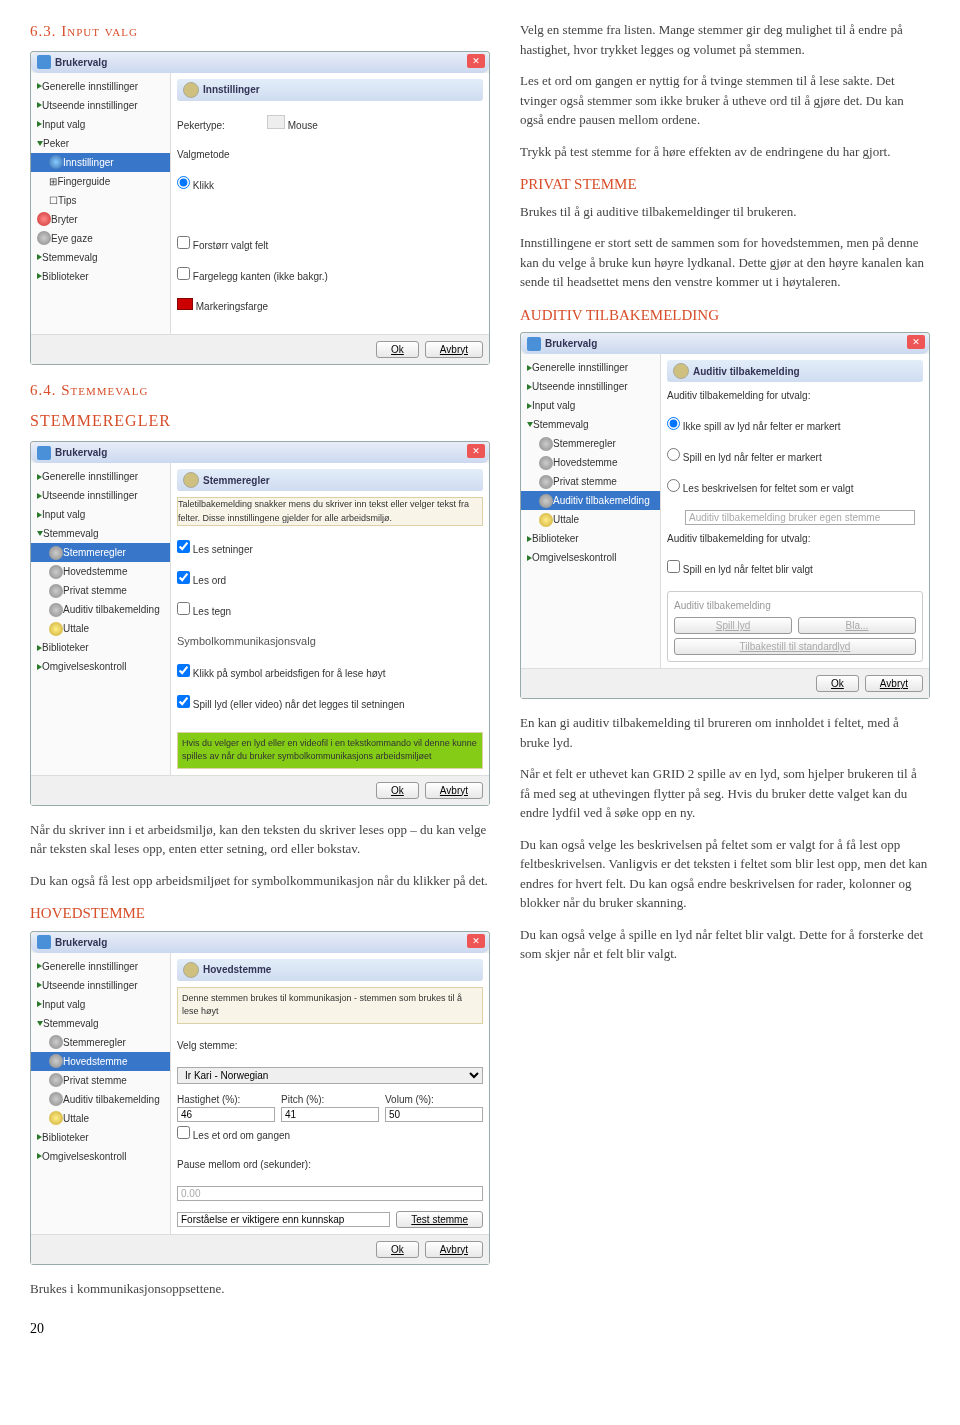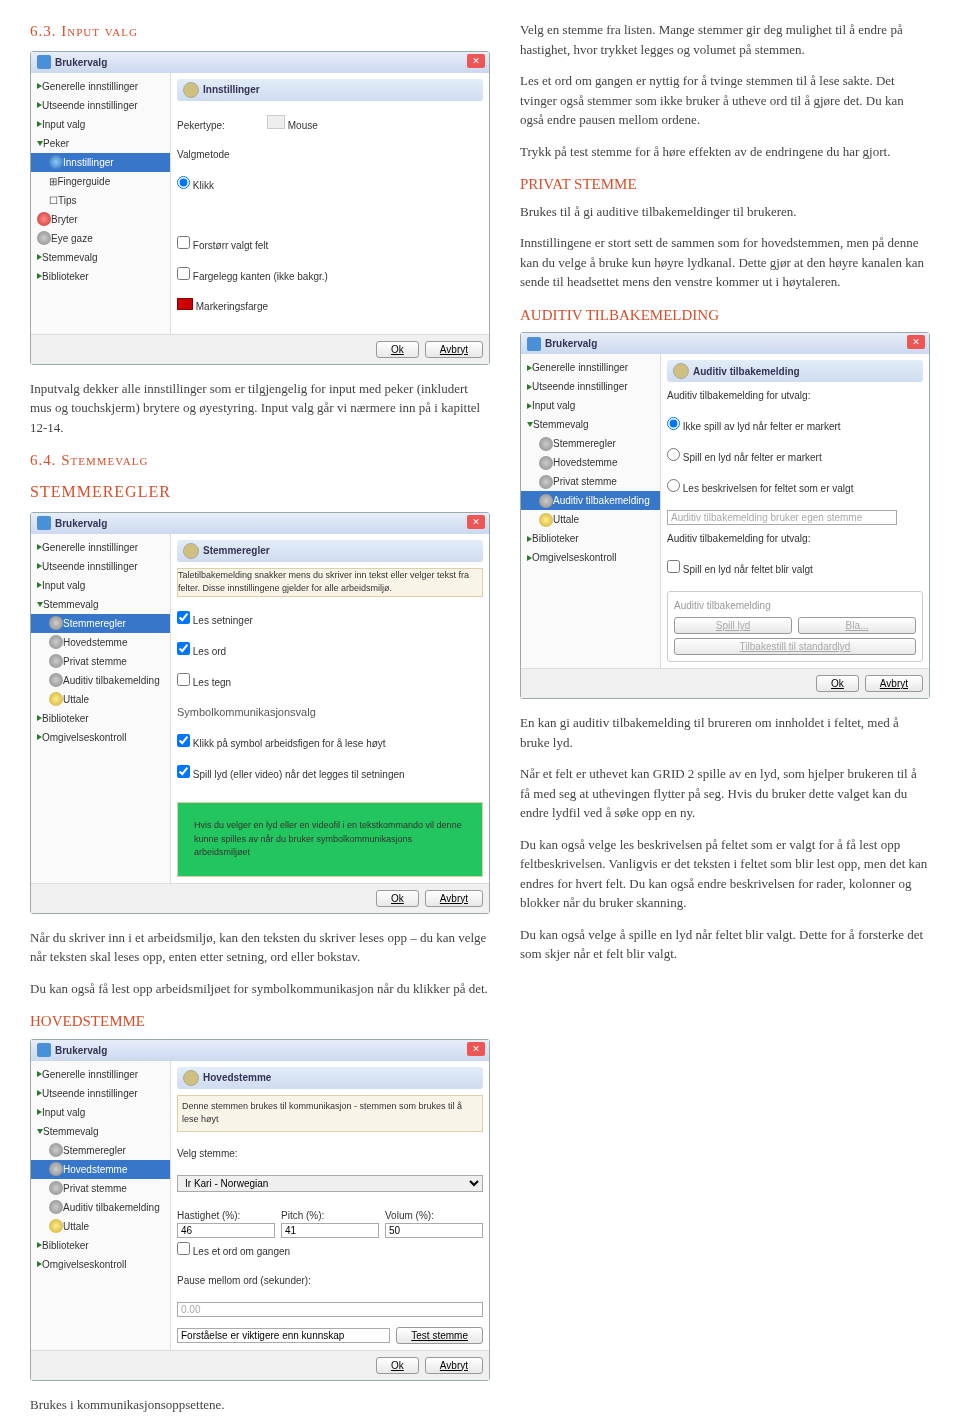--- a/index.html
+++ b/index.html
@@ -25,21 +25,21 @@
 
 .win {
   border: 1px solid #9aa; border-radius: 3px;
   font-family: Tahoma, Arial, sans-serif; font-size: 10px;
   background: #f0f0f0; margin-bottom: 14px;
   position: relative;
 }
 .win-title {
   background: linear-gradient(#e8eef8,#cbd8ef);
   padding: 3px 6px; font-weight: bold; color: #335;
-  display: flex; align-items: center; gap: 4px;
+  display: flex; align-items: center; gap: 4px; border-radius: 7px;
 }
 .win-title .icon { width: 14px; height: 14px; background: #4a90d9; border-radius: 2px; }
 .win-body { display: flex; background: #fff; }
 .win-side {
   width: 140px; background: #fafafa; border-right: 1px solid #ddd;
   padding: 4px 0;
 }
 .win-side-item {
   display: flex; align-items: center; gap: 0;
   padding: 2px 6px; cursor: pointer;
@@ -139,21 +139,20 @@
           <label class="row"><input type="checkbox" style=""> <span>Fargelegg kanten (ikke bakgr.)</span></label>
           <label class="row"><span style="display:inline-block;width:16px;height:12px;background:#c00;border:1px solid #800"></span> <span>Markeringsfarge</span></label>
         </div>
       </div>
       <div class="win-buttons">
           <button class="btn">Ok</button>
           <button class="btn">Avbryt</button>
         </div>
     </div>
 
-    <p>Inputvalg dekker alle innstillinger som er tilgjengelig for input med peker (inkludert mus og touchskjerm) brytere og øyestyring. Input valg går vi nærmere inn på i kapittel 12-14.</p>
 
     <div class="section-num">6.4. Stemmevalg</div>
     <div class="orange-heading">STEMMEREGLER</div>
 
     <div class="win">
       <div class="win-title">
           <span class="icon"></span>
           <span>Brukervalg</span>
         </div>
       <div class="red-x">✕</div>
@@ -209,21 +208,21 @@
               <span class="hicon"></span>
               <span>Stemmeregler</span>
             </div>
           <div style="background:#f8f4e8;border:1px solid #dcd0a8;font-size:9px">Taletilbakemelding snakker mens du skriver inn tekst eller velger tekst fra felter. Disse innstillingene gjelder for alle arbeidsmiljø.</div>
           <label class="row"><input type="checkbox" checked="" style=""> <span>Les setninger</span></label>
           <label class="row"><input type="checkbox" checked="" style=""> <span>Les ord</span></label>
           <label class="row"><input type="checkbox" style=""> <span>Les tegn</span></label>
           <div style="margin-top:6px;font-size:11px;color:#555">Symbolkommunikasjonsvalg</div>
           <label class="row"><input type="checkbox" checked="" style=""> <span>Klikk på symbol arbeidsfigen for å lese høyt</span></label>
           <label class="row"><input type="checkbox" checked="" style=""> <span>Spill lyd (eller video) når det legges til setningen</span></label>
-          <div style="background:#22c55e;border:1px solid #dcd0a8;padding:16px;font-size:9px;margin-top:20px">Hvis du velger en lyd eller en videofil i en tekstkommando vil denne kunne spilles av når du bruker symbolkommunikasjons arbeidsmiljøet</div>
+          <div style="background:#84cc16;border:1px solid #dcd0a8;padding:4px;font-size:9px;margin-top:20px">Hvis du velger en lyd eller en videofil i en tekstkommando vil denne kunne spilles av når du bruker symbolkommunikasjons arbeidsmiljøet</div>
         </div>
       </div>
       <div class="win-buttons">
           <button class="btn">Ok</button>
           <button class="btn">Avbryt</button>
         </div>
     </div>
 
     <p>Når du skriver inn i et arbeidsmiljø, kan den teksten du skriver leses opp – du kan velge når teksten skal leses opp, enten etter setning, ord eller bokstav.</p>
     <p>Du kan også få lest opp arbeidsmiljøet for symbolkommunikasjon når du klikker på det.</p>
@@ -284,21 +283,21 @@
             </div>
         </div>
         <div class="win-main">
           <div class="panel-head">
               <span class="hicon"></span>
               <span>Hovedstemme</span>
             </div>
           <div style="background:#f8f4e8;border:1px solid #dcd0a8;padding:4px;font-size:9px">Denne stemmen brukes til kommunikasjon - stemmen som brukes til å lese høyt</div>
           <label class="row"><span>Velg stemme:</span></label>
           <select class="row-input" style="width:100%"><option>Ir Kari - Norwegian</option></select>
-          <div style="display:flex;gap:6px;margin-top:16px">
+          <div style="display:flex;gap:6px;margin-top:8px">
             <div style="flex:1"><div>Hastighet (%):</div><input class="row-input" style="width: 100%;" value="46"></div>
             <div style="flex:1"><div>Pitch (%):</div><input class="row-input" style="width: 100%;" value="41"></div>
             <div style="flex:1"><div>Volum (%):</div><input class="row-input" style="width: 100%;" value="50"></div>
           </div>
           <label class="row" style="margin-top:4px"><input type="checkbox" style=""> <span>Les et ord om gangen</span></label>
           <label class="row"><span>Pause mellom ord (sekunder):</span></label>
           <input class="row-input" style="width: 100%; color: rgb(170, 170, 170);" value="0.00">
           <div style="display:flex;gap:6px;margin-top:10px;align-items:center">
             <input class="row-input" style="flex: 1 1 0%;" value="Forståelse er viktigere enn kunnskap">
             <button class="btn">Test stemme</button>
@@ -379,21 +378,21 @@
         </div>
         <div class="win-main">
           <div class="panel-head">
               <span class="hicon"></span>
               <span>Auditiv tilbakemelding</span>
             </div>
           <div>Auditiv tilbakemelding for utvalg:</div>
           <label class="row"><input type="radio" name="g1" checked="" style=""> <span>Ikke spill av lyd når felter er markert</span></label>
           <label class="row"><input type="radio" name="g1" style=""> <span>Spill en lyd når felter er markert</span></label>
           <label class="row"><input type="radio" name="g1" style=""> <span>Les beskrivelsen for feltet som er valgt</span></label>
-          <input class="row-input" style="width: 90%; color: rgb(170, 170, 170);" value="Auditiv tilbakemelding bruker egen stemme">
+          <input class="row-input" style="width: 90%; margin-left: 18px; color: rgb(170, 170, 170);" value="Auditiv tilbakemelding bruker egen stemme">
           <div style="margin-top:6px">Auditiv tilbakemelding for utvalg:</div>
           <label class="row"><input type="checkbox" style=""> <span>Spill en lyd når feltet blir valgt</span></label>
           <div class="fieldset-ish">
             <div style="color:#999;margin-bottom:4px">Auditiv tilbakemelding</div>
             <div style="display:flex;gap:6px">
               <button class="btn" style="flex:1;color:#aaa">Spill lyd</button>
               <button class="btn" style="flex:1;color:#aaa">Bla...</button>
             </div>
             <button class="btn" style="width:100%;margin-top:4px;color:#aaa">Tilbakestill til standardlyd</button>
           </div>

